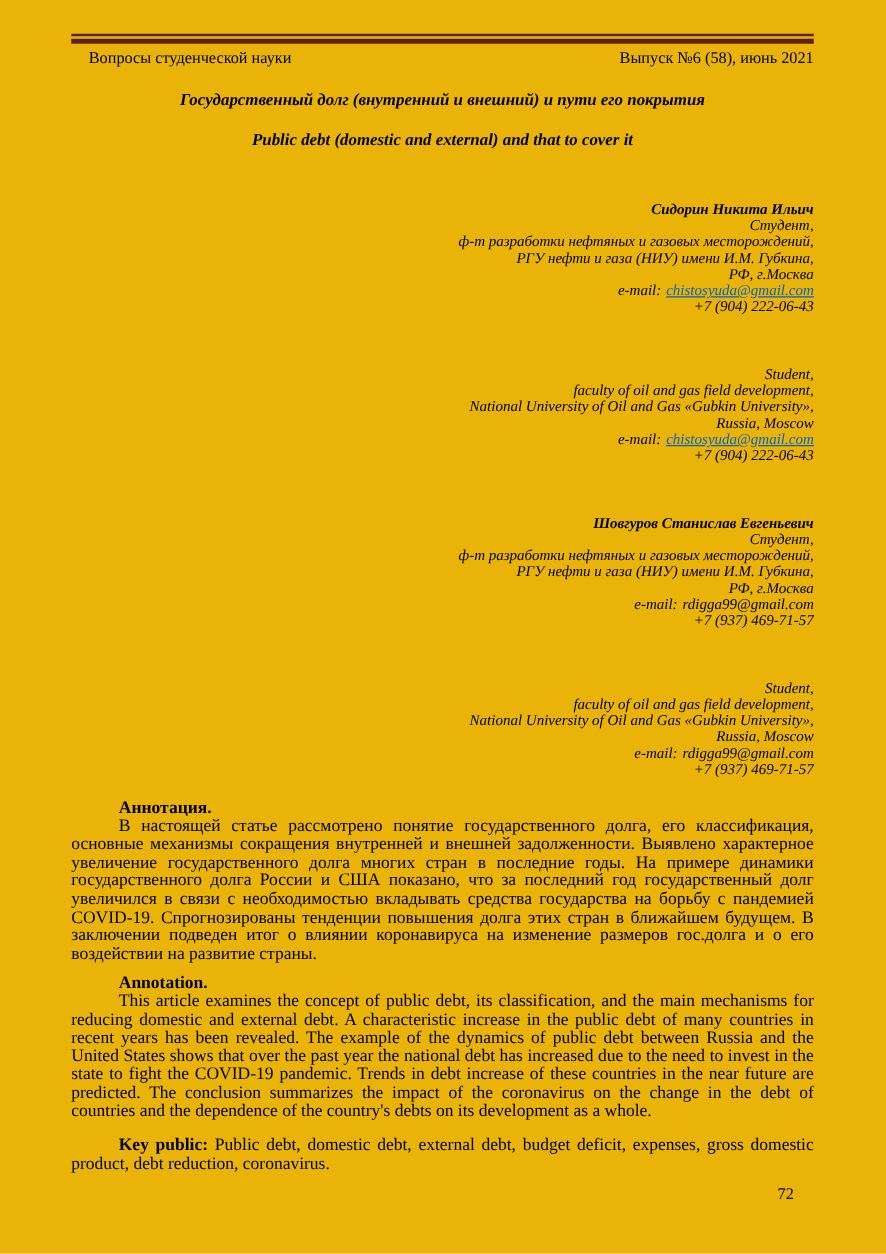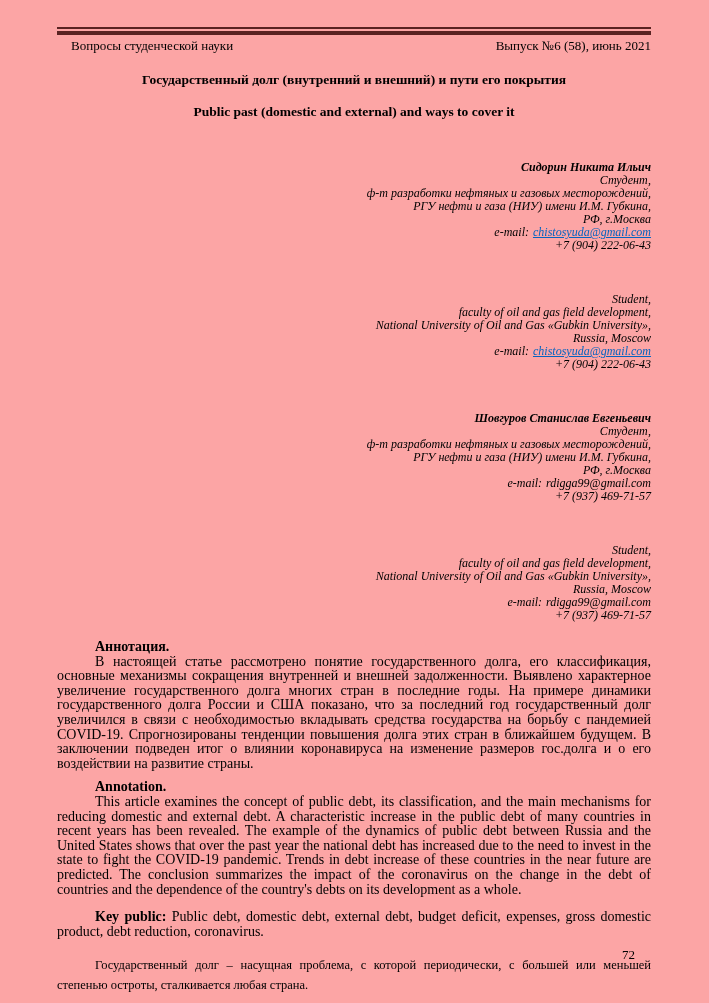--- a/index.html
+++ b/index.html
@@ -2,33 +2,33 @@
 <html lang="ru"><head>
 <meta charset="utf-8">
 <title>Journal page</title>
 <style>
   html,body { margin:0; padding:0; background:#ffffff; }
   .page {
     position:relative;
     width:709px; height:1003px;
     box-sizing:border-box;
     padding:27px 58px 0 57px;
-    background:#fca5a5;
+    background:#eab308;
     font-family:"Liberation Serif", serif;
     color:#000;
     overflow:hidden;
   }
   .rule-thin  { height:2px; background:#5a2322; margin-bottom:2px; }
   .rule-thick { height:4px; background:#5a2322; }
   .header-row {
     display:flex; justify-content:space-between;
     margin-top:3px; font-size:13px; line-height:16px;
     padding-left:14px;
   }
-  .title { text-align:center; font-weight:bold; font-size:13.5px; line-height:17px; }
+  .title { text-align:center; font-weight:bold; font-size:13.5px; line-height:17px;font-style:italic; }
   .title-ru { margin-top:17px; }
   .title-en { margin-top:15px; }
 
   .authors { margin-top:21px; text-align:right; font-style:italic; font-size:12px; line-height:13px; }
   .author-block { margin-bottom:18px;margin-top:41px; }
   .author-name { font-weight:bold; }
   .email-link  { color:#0563c1; text-decoration:underline; cursor:pointer; }
   .email-plain { color:#000; text-decoration:none; }
   .email-label { margin-right:4px;text-align:center; }
 
@@ -56,21 +56,21 @@
 
   <div class="rule-thin"></div>
   <div class="rule-thick"></div>
 
   <div class="header-row">
     <span>Вопросы студенческой науки</span>
     <span>Выпуск №6 (58), июнь 2021</span>
   </div>
 
   <div class="title title-ru">Государственный долг (внутренний и внешний) и пути его покрытия</div>
-  <div class="title title-en">Public past (domestic and external) and ways to cover it</div>
+  <div class="title title-en">Public debt (domestic and external) and that to cover it</div>
 
   <div class="authors">
 
     <div class="author-block">
       <div class="author-name">Сидорин Никита Ильич</div>
       <div>Студент,</div>
       <div>ф-т разработки нефтяных и газовых месторождений,</div>
       <div>РГУ нефти и газа (НИУ) имени И.М. Губкина,</div>
       <div>РФ, г.Москва</div>
       <div><span class="email-label">e-mail:</span><a class="email-link">chistosyuda@gmail.com</a></div>
@@ -109,17 +109,16 @@
 
   <p class="body-text bold indent mt-section">Аннотация.</p>
   <p class="body-text indent">В настоящей статье рассмотрено понятие государственного долга, его классификация, основные механизмы сокращения внутренней и внешней задолженности. Выявлено характерное увеличение государственного долга многих стран в последние годы. На примере динамики государственного долга России и США показано, что за последний год государственный долг увеличился в связи с необходимостью вкладывать средства государства на борьбу с пандемией COVID-19. Спрогнозированы тенденции повышения долга этих стран в ближайшем будущем. В заключении подведен итог о влиянии коронавируса на изменение размеров гос.долга и о его воздействии на развитие страны.</p>
 
   <p class="body-text bold indent mt-heading">Annotation.</p>
   <p class="body-text indent">This article examines the concept of public debt, its classification, and the main mechanisms for reducing domestic and external debt. A characteristic increase in the public debt of many countries in recent years has been revealed. The example of the dynamics of public debt between Russia and the United States shows that over the past year the national debt has increased due to the need to invest in the state to fight the COVID-19 pandemic. Trends in debt increase of these countries in the near future are predicted. The conclusion summarizes the impact of the coronavirus on the change in the debt of countries and the dependence of the country's debts on its development as a whole.</p>
 
 
   <p class="body-text indent mt-keywords"><b>Key public:</b> <span>Public debt, domestic debt, external debt, budget deficit, expenses, gross domestic product, debt reduction, coronavirus.</span></p>
 
-  <p class="article-para">Государственный долг – насущная проблема, с которой периодически, с большей или меньшей степенью остроты, сталкивается любая страна.</p>
 
   <div class="page-number">72</div>
 
 </div>
 
 </body></html>

